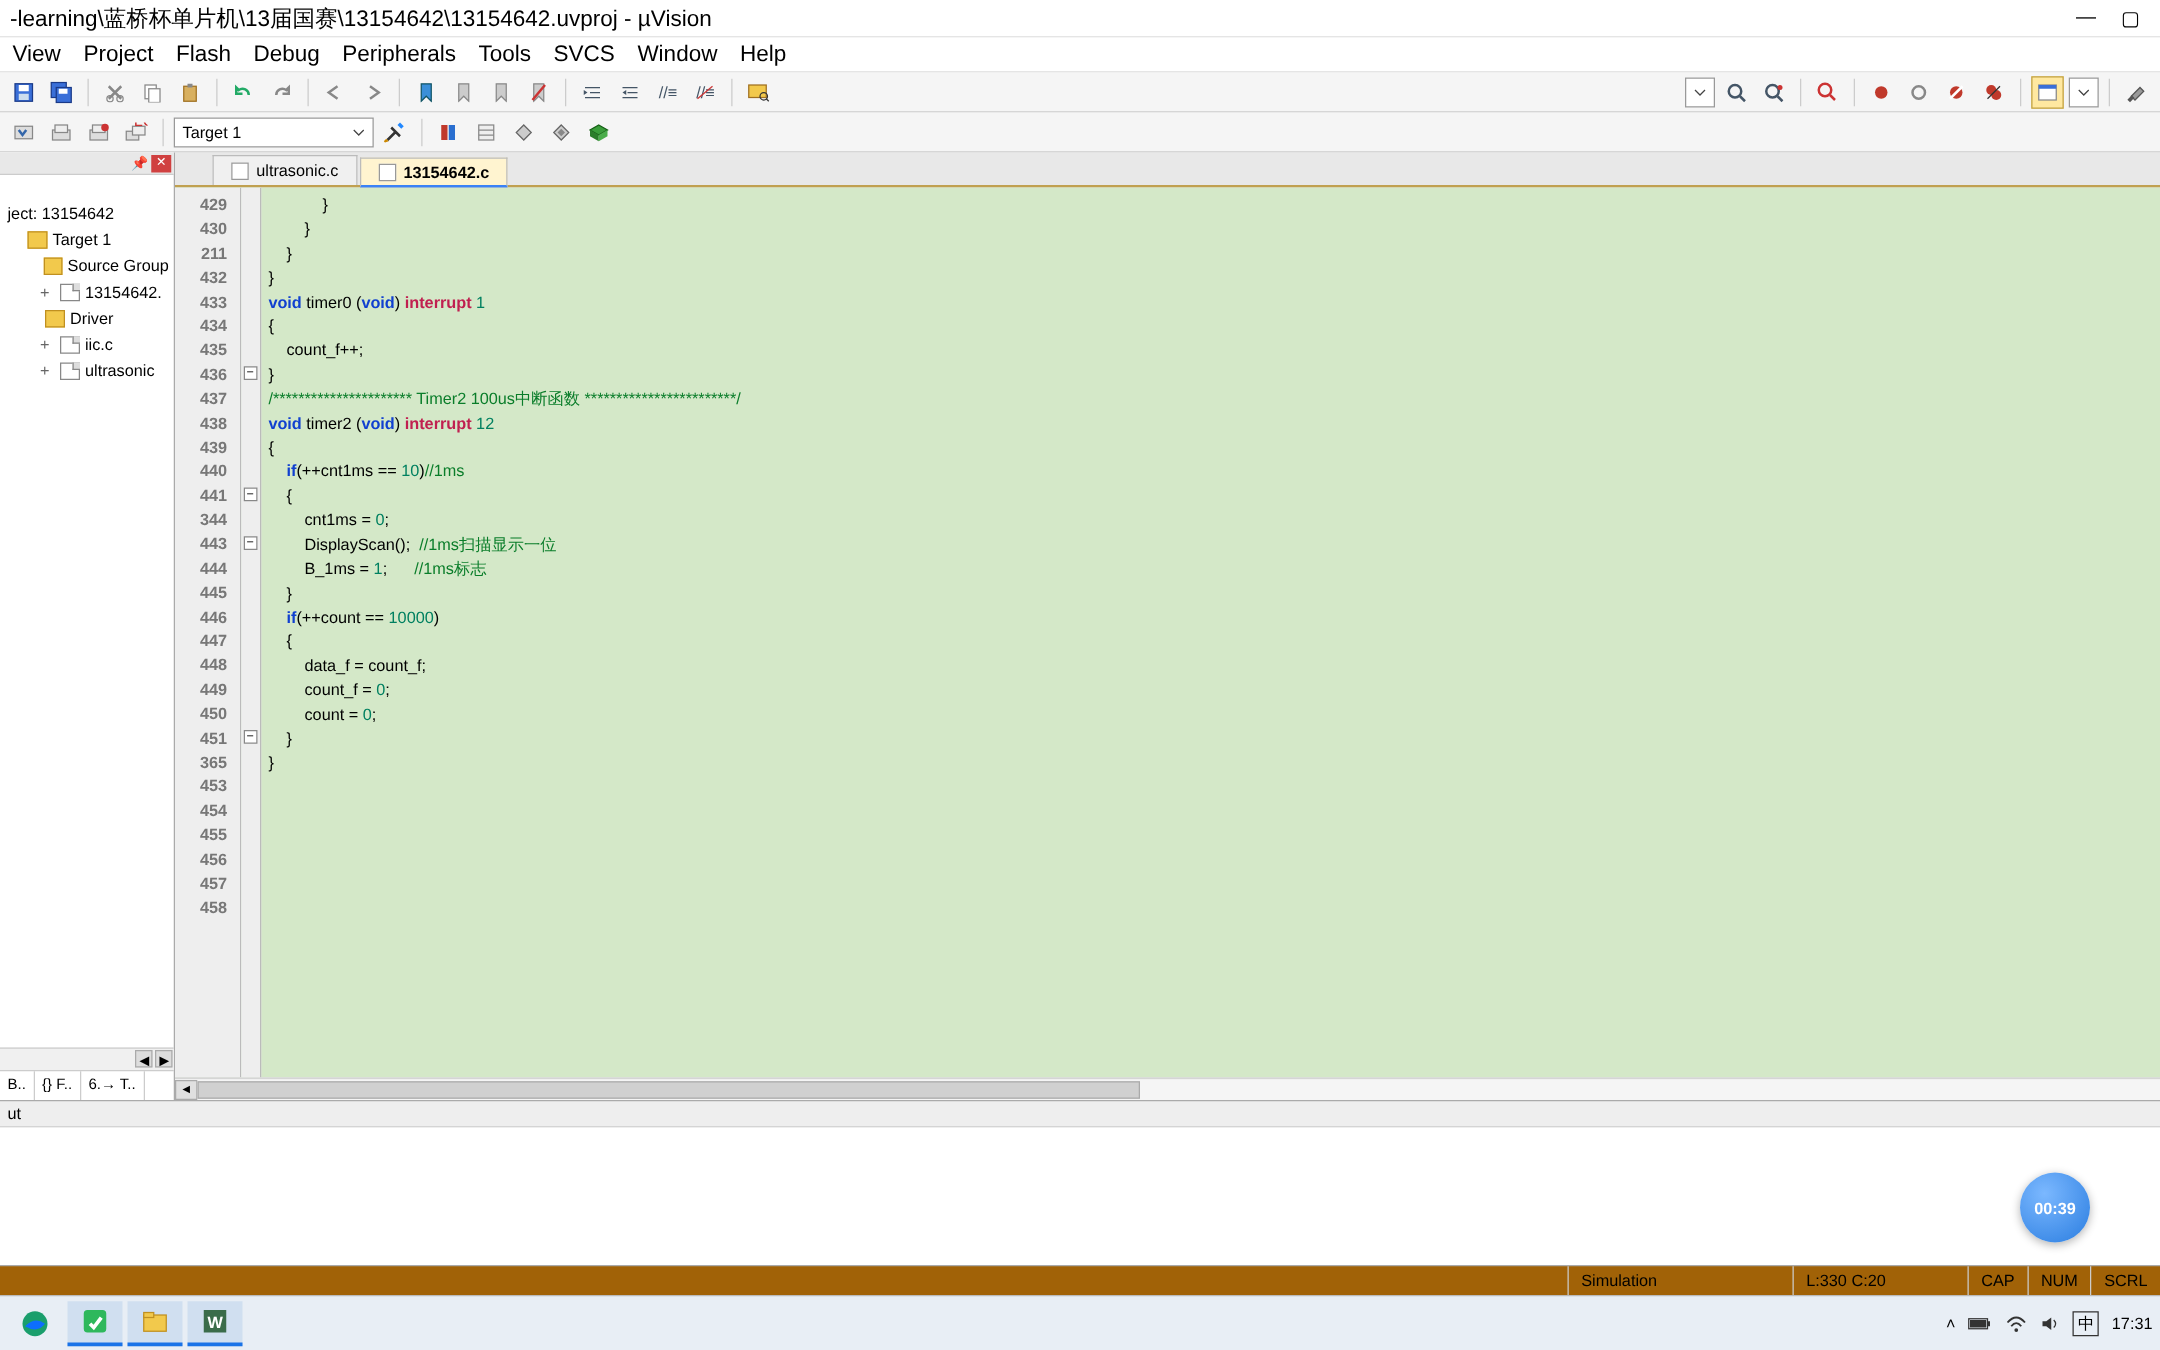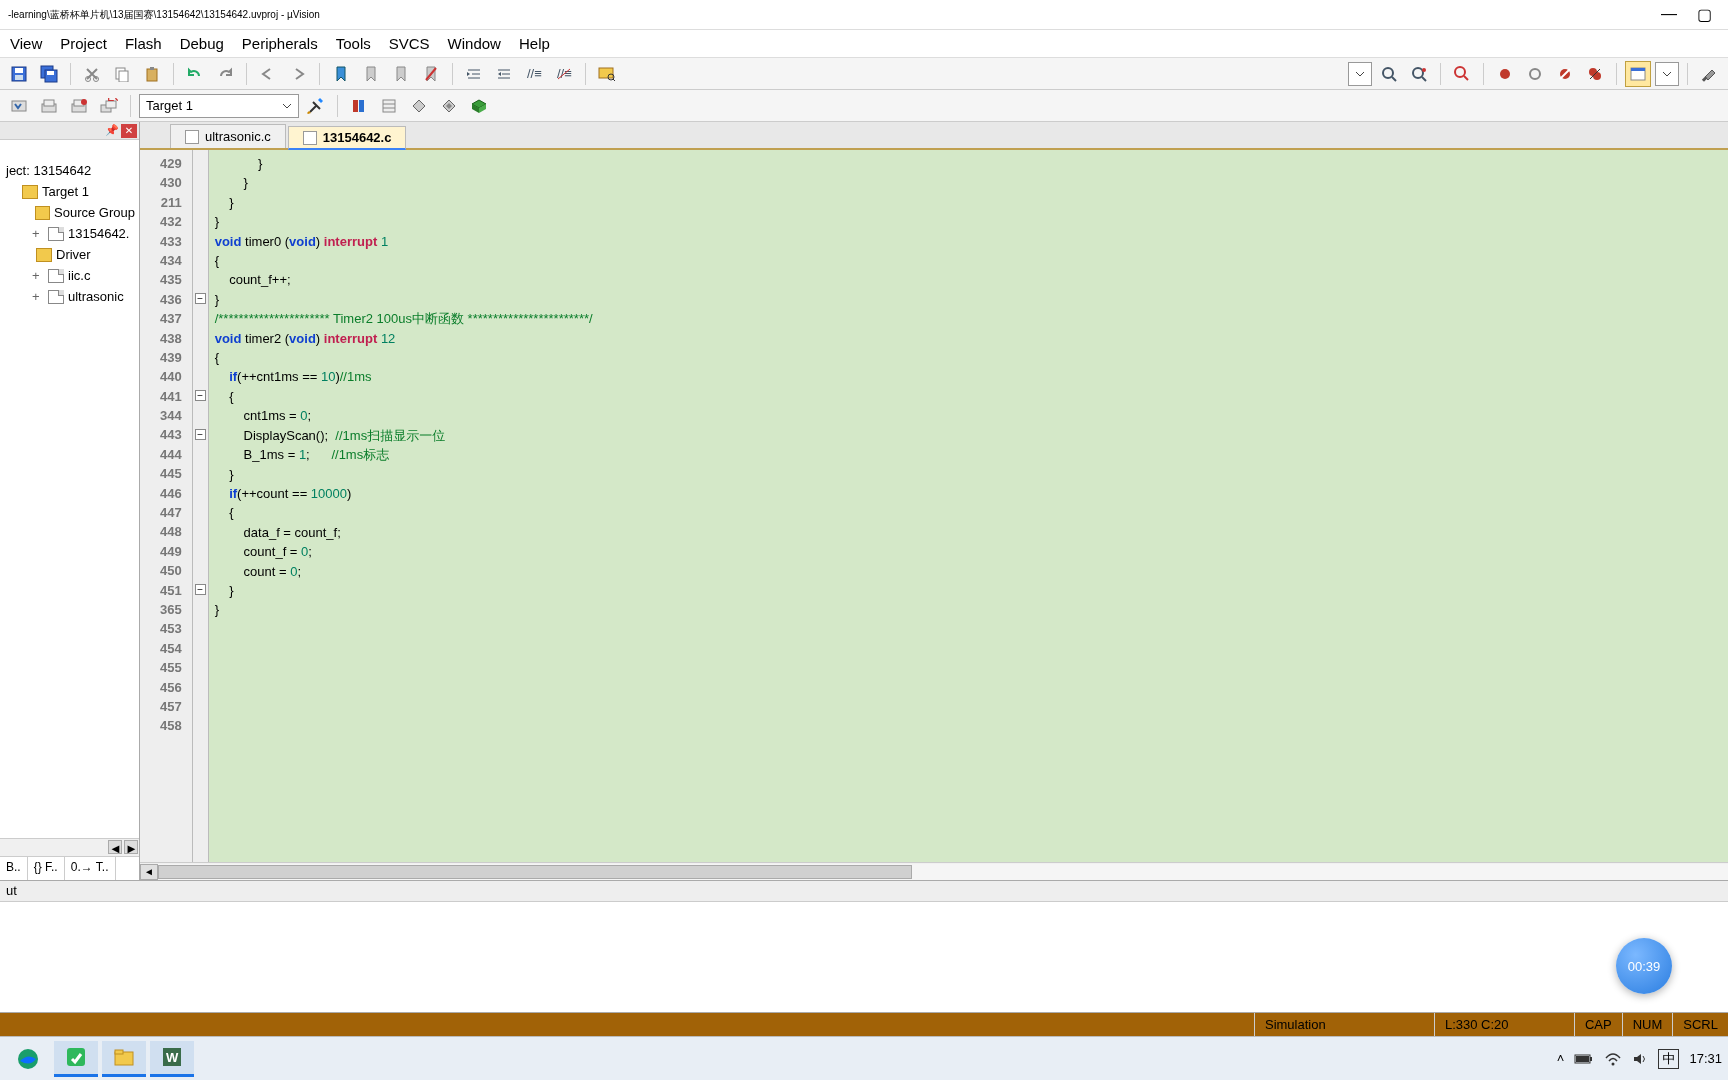--- a/index.html
+++ b/index.html
@@ -1,27 +1,27 @@
 <!DOCTYPE html>
 <html><head>
 <meta charset="utf-8">
 <style>
 * { margin: 0; padding: 0; box-sizing: border-box; font-family: "Segoe UI", Tahoma, sans-serif; font-size: 13px; }
 html, body { height: 100%; }
 body { display: flex; flex-direction: column; height: 1080px; width: 1728px; overflow: hidden; background: #f0f0f0; }
 
 
 .titlebar { height: 30px; background: #fff; display: flex; align-items: center; padding: 0 8px; border-bottom: 1px solid #ddd; }
-.titlebar-text { flex: 1; font-size: 10px; }
+.titlebar-text { flex: 1; font-size: 18px; }
 .titlebar-btns { display: flex; gap: 20px; padding-right: 8px; }
 .titlebar-btns span { font-size: 16px; cursor: pointer; }
 
 
 .menubar { height: 28px; background: #fff; display: flex; align-items: center; padding: 0 10px; gap: 18px; border-bottom: 1px solid #ddd; }
-.menubar span { font-size: 15px; cursor: pointer; }
+.menubar span { font-size: 18px; cursor: pointer; }
 
 
 .toolbar { height: 32px; background: #f5f5f5; display: flex; align-items: center; padding: 0 6px; gap: 4px; border-bottom: 1px solid #ccc; }
 .tb-btn { width: 26px; height: 26px; display: inline-flex; align-items: center; justify-content: center; cursor: pointer; border: 1px solid transparent; }
 .tb-sep { width: 1px; height: 22px; background: #ccc; margin: 0 4px; }
 .tb-combo { height: 24px; border: 1px solid #999; background: #fff; padding: 0 6px; min-width: 160px; display: flex; align-items: center; justify-content: space-between; }
 .tb-dd { width: 24px; height: 24px; border: 1px solid #999; background: #fff; display:flex; align-items:center; justify-content:center; }
 
 
 .main { flex: 1; display: flex; min-height: 0; }
@@ -76,21 +76,21 @@
 .statusbar .cell { padding: 0 10px; border-left:1px solid #ccc; height:100%; display:flex; align-items:center; }
 .spacer { flex:1; }
 
 
 .taskbar { height: 44px; background:#e8eef5; border-top:1px solid #bbb; display:flex; align-items:center; padding:0 6px; }
 .task-item { width:44px; height:36px; display:flex; align-items:center; justify-content:center; margin-right:4px; cursor:pointer; }
 .task-item.active { background:#d0dff0; border-bottom:3px solid #1a73e8; }
 .tray { margin-left:auto; display:flex; align-items:center; gap:10px; font-size:13px; }
 
 
-.timer-badge { position:fixed; right:56px; bottom:86px; width:56px; height:56px; border-radius:50%; background: radial-gradient(circle at 35% 30%, #7bb8ff, #2a7de0); color:#fff; display:flex; align-items:center; justify-content:center; font-weight:normal; font-size:14px; box-shadow:0 2px 8px rgba(0,0,0,0.3); }
+.timer-badge { position:fixed; right:56px; bottom:86px; width:56px; height:56px; border-radius:50%; background: radial-gradient(circle at 35% 30%, #7bb8ff, #2a7de0); color:#fff; display:flex; align-items:center; justify-content:center; font-weight:bold; font-size:14px; box-shadow:0 2px 8px rgba(0,0,0,0.3); }
 
 svg { display:block; }
 </style>
 </head>
 <body>
 
 <div class="titlebar">
   <span class="titlebar-text">-learning\蓝桥杯单片机\13届国赛\13154642\13154642.uvproj - µVision</span>
   <div class="titlebar-btns">
     <span>—</span>
@@ -415,21 +415,21 @@
           </div>
         </div>
     </div>
     <div class="tree-scroll">
       <span class="thumb">◄</span>
       <span class="thumb">►</span>
     </div>
     <div class="bottom-tabs" id="proj-bottom-tabs">
         <span>B..</span>
         <span>{} F..</span>
-        <span>0.→ T..</span>
+        <span>6.→ T..</span>
       </div>
   </div>
 
   <div class="editor-area">
     <div class="file-tabs" id="file-tabs">
         <div class="tab">
           <span class="fico"></span>
           <span>ultrasonic.c</span>
         </div>
         <div class="tab active">

